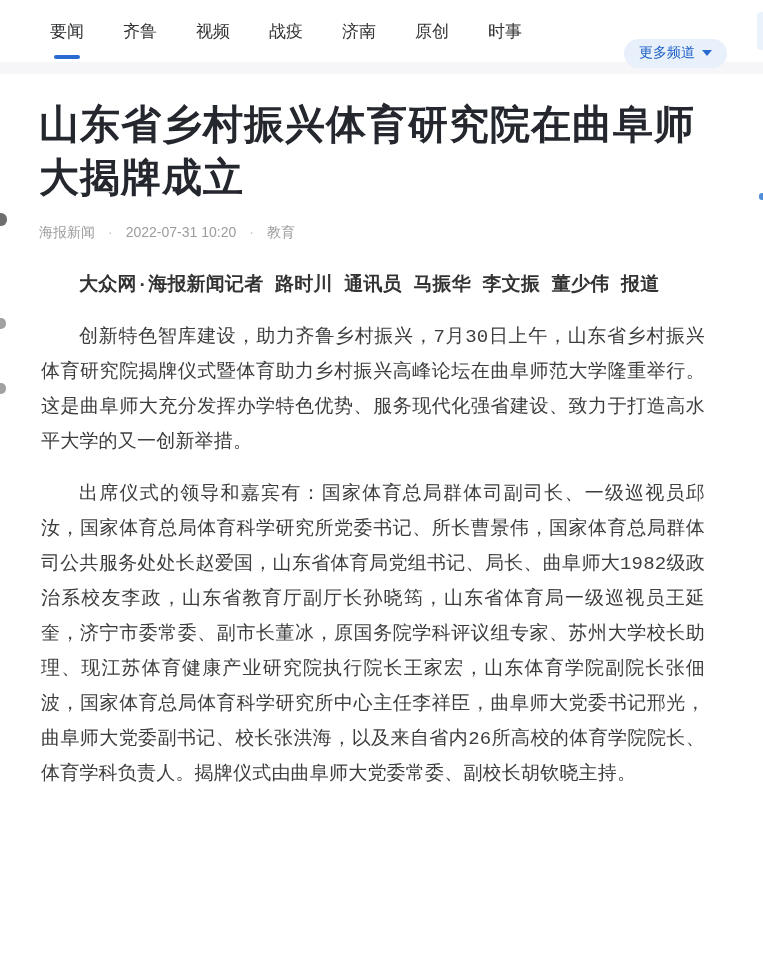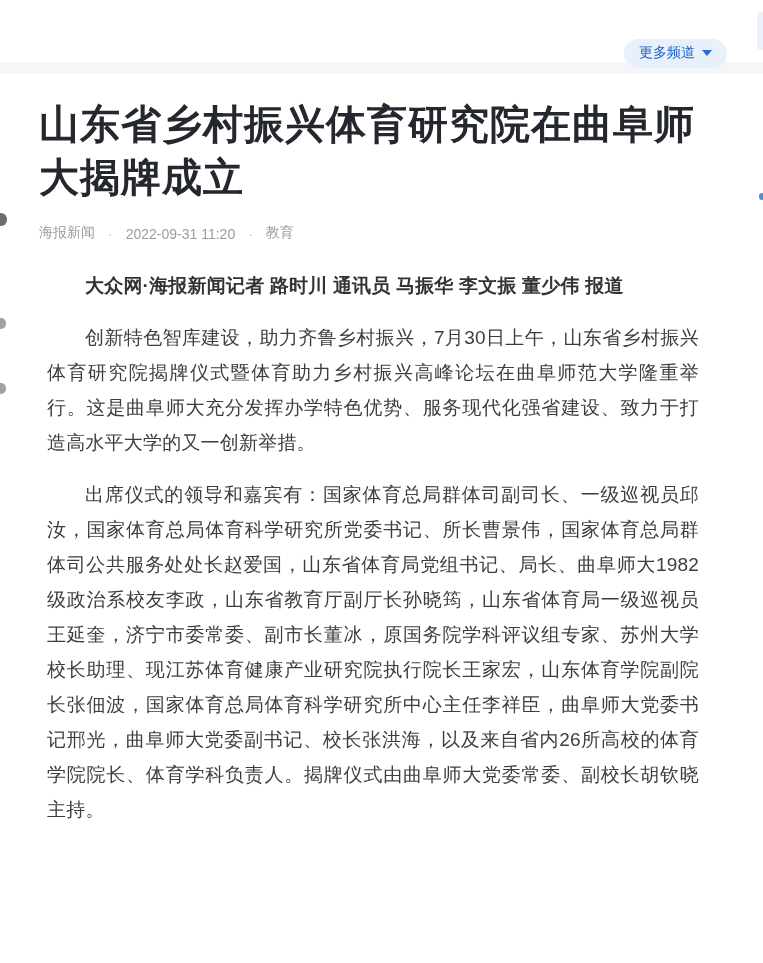--- a/index.html
+++ b/index.html
@@ -36,61 +36,70 @@
   .band{height:12px;background:#f6f6f8;}
 
   
   .article{padding:24px 35px 0 29px;}
   .title{
     margin:0 0 0 10px;width:690px;
     font-size:40px;line-height:53px;letter-spacing:1px;
     color:#24272d;font-weight:700;
   }
   .meta{
-    margin:20px 0 0 10px;display:flex;align-items:flex-end;gap:13px;
+    margin:20px 0 0 10px;display:flex;align-items:flex-start;gap:13px;
     font-size:14px;color:#9c9c9c;
   }
   .meta .dot{color:#c0c0c0;}
   .meta .src{cursor:pointer;}
   .body{margin-top:26px;width:688px;}
   .para{
-    margin:0 18px 17px;font-size:19px;line-height:35px;color:#3d3d3d;
-    text-align:justify;text-indent:2em;letter-spacing:0.2px;
+    margin:0 12px 17px;font-size:19px;line-height:35px;color:#3d3d3d;
+    text-align:justify;text-indent:2em;letter-spacing:0.2px;font-family:Liberation Mono, monospace;
   }
   .para.bold{font-weight:700;color:#333;}
 
   
   .edge-frag{position:absolute;pointer-events:none;}
   .frag-l1{left:0;top:213px;width:7px;height:13px;background:#555;border-radius:0 6px 6px 0;opacity:.85;}
   .frag-l2{left:0;top:318px;width:6px;height:11px;background:#8a8a8a;border-radius:0 5px 5px 0;opacity:.8;}
   .frag-l3{left:0;top:383px;width:6px;height:11px;background:#8a8a8a;border-radius:0 5px 5px 0;opacity:.8;}
   .frag-r1{right:0;top:12px;width:6px;height:38px;background:#eaf2fc;border-radius:4px 0 0 4px;}
   .frag-r2{right:0;top:193px;width:4px;height:7px;background:#3b82d6;border-radius:3px 0 0 3px;opacity:.9;}
 </style>
 </head>
 <body>
 
 <div class="page">
 
   <header class="topnav">
+    <nav class="tabs">
+        <div class="tab active">要闻</div>
+        <div class="tab">齐鲁</div>
+        <div class="tab">视频</div>
+        <div class="tab">战疫</div>
+        <div class="tab">济南</div>
+        <div class="tab">原创</div>
+        <div class="tab">时事</div>
+      </nav>
     <button class="more-btn">
       <span>更多频道</span>
       <span class="caret"></span>
     </button>
   </header>
 
   <div class="band"></div>
 
   <main class="article">
     <h1 class="title">山东省乡村振兴体育研究院在曲阜师大揭牌成立</h1>
 
     <div class="meta">
       <span class="src">海报新闻</span>
       <span class="dot">·</span>
-      <span>2022-09-31 11:20</span>
+      <span>2022-07-31 10:20</span>
       <span class="dot">·</span>
       <span class="src">教育</span>
     </div>
 
     <div class="body">
         <p class="para bold">大众网·海报新闻记者 路时川 通讯员 马振华 李文振 董少伟 报道</p>
         <p class="para">创新特色智库建设，助力齐鲁乡村振兴，7月30日上午，山东省乡村振兴体育研究院揭牌仪式暨体育助力乡村振兴高峰论坛在曲阜师范大学隆重举行。这是曲阜师大充分发挥办学特色优势、服务现代化强省建设、致力于打造高水平大学的又一创新举措。</p>
         <p class="para">出席仪式的领导和嘉宾有：国家体育总局群体司副司长、一级巡视员邱汝，国家体育总局体育科学研究所党委书记、所长曹景伟，国家体育总局群体司公共服务处处长赵爱国，山东省体育局党组书记、局长、曲阜师大1982级政治系校友李政，山东省教育厅副厅长孙晓筠，山东省体育局一级巡视员王延奎，济宁市委常委、副市长董冰，原国务院学科评议组专家、苏州大学校长助理、现江苏体育健康产业研究院执行院长王家宏，山东体育学院副院长张佃波，国家体育总局体育科学研究所中心主任李祥臣，曲阜师大党委书记邢光，曲阜师大党委副书记、校长张洪海，以及来自省内26所高校的体育学院院长、体育学科负责人。揭牌仪式由曲阜师大党委常委、副校长胡钦晓主持。</p>
       </div>
   </main>

